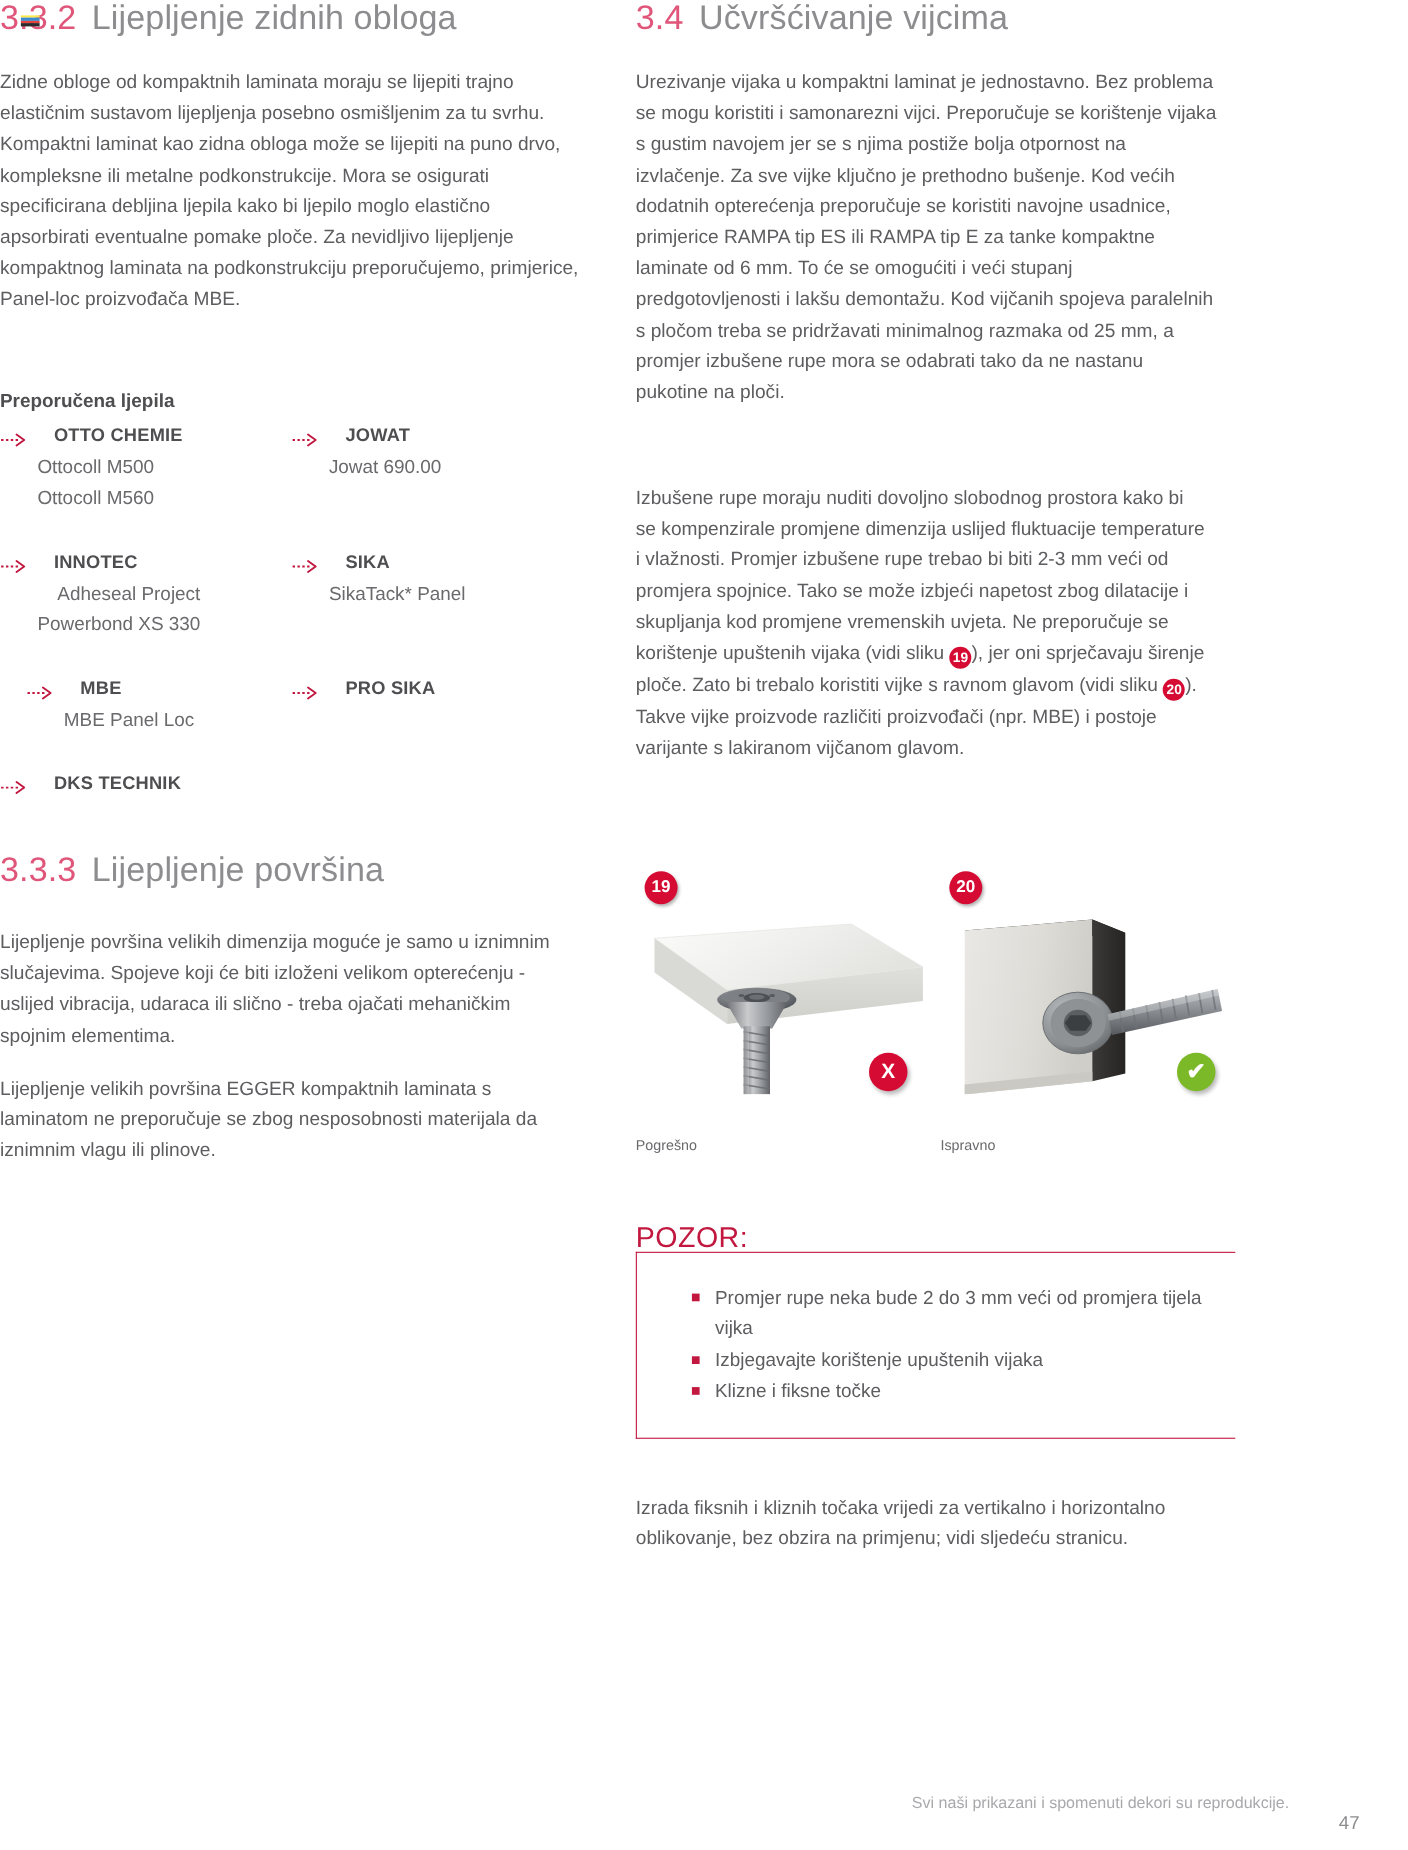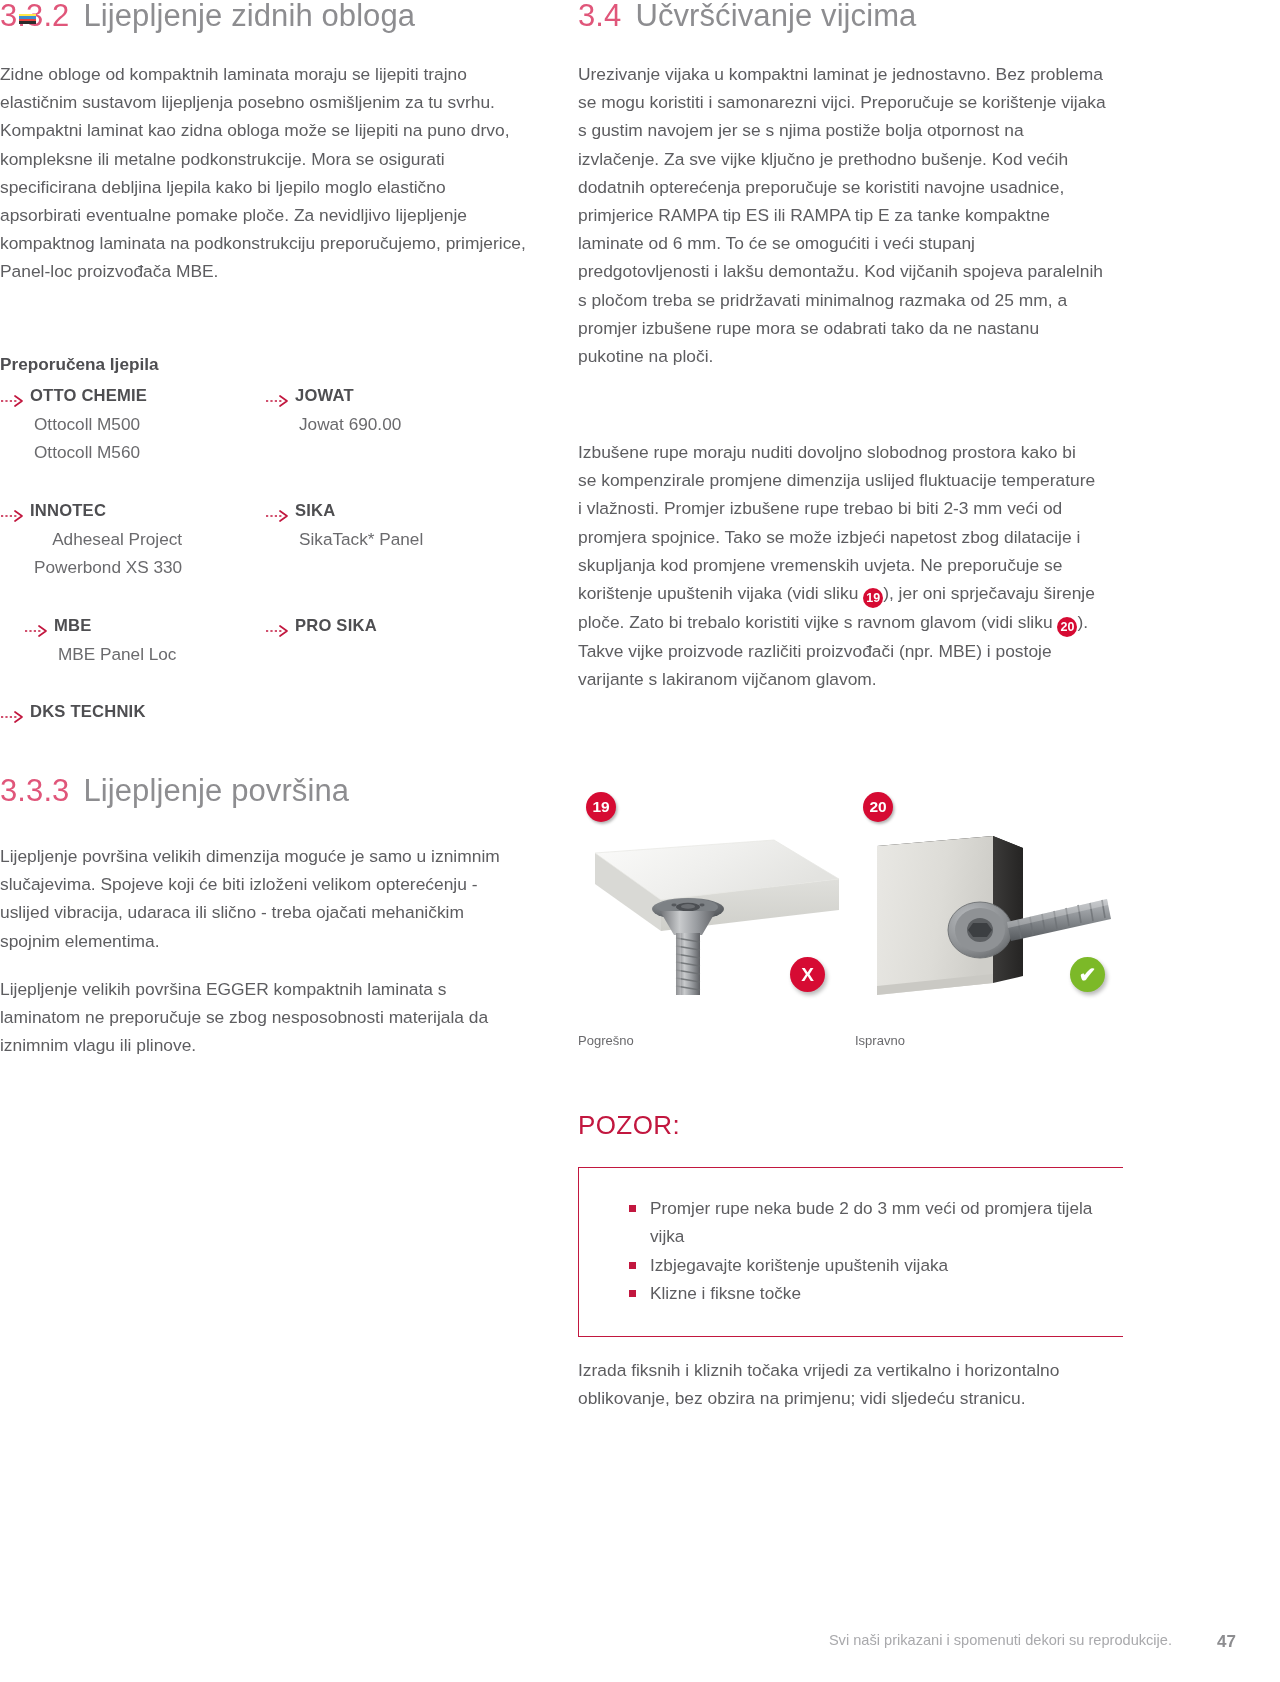--- a/index.html
+++ b/index.html
@@ -95,21 +95,21 @@
   .adhesive-grid {
     position: relative;
     width: 545px;
   }
   .adh-block {
     position: absolute;
   }
   .adh-head {
     display: flex;
     align-items: center;
-    gap: 4px;
+    gap: 23px;
     line-height: 28px;
   }
   .adh-name {
     font-size: 16.6px;
     font-weight: 700;
     color: #4e4e51;
     letter-spacing: 0.2px;
   }
   .adh-item {
     font-size: 17.2px;
@@ -185,21 +185,21 @@
     font-weight: 400;
     color: #c2173f;
     letter-spacing: 0.4px;
     margin: 0;
     line-height: 1;
   }
   .pozor-box {
     border: 1.4px solid #c2173f;
     border-right: none;
     padding: 26px 0 28px 50px;
-    margin-top: 29px;
+    margin-top: 0;
     width: 545px;
   }
   .pozor-list {
     list-style: none;
     margin: 0; padding: 0;
   }
   .pozor-list li {
     position: relative;
     font-size: 17.2px;
     line-height: 28.4px;
@@ -225,24 +225,24 @@
     position: absolute;
     right: 108px;
     top: 0;
     font-size: 14.6px;
     color: #a9a9ac;
     white-space: nowrap;
   }
   .footer-page {
     position: absolute;
     right: 44px;
-    top: 0;
+    top: 16px;
     font-size: 17px;
     color: #8d8d90;
-    font-weight: 700;
+    font-weight: 400;
   }
 </style>
 </head>
 <body>
 
 <div class="page">
 
   <div class="col-left">
 
     <div style="position:relative;height:44px;">

